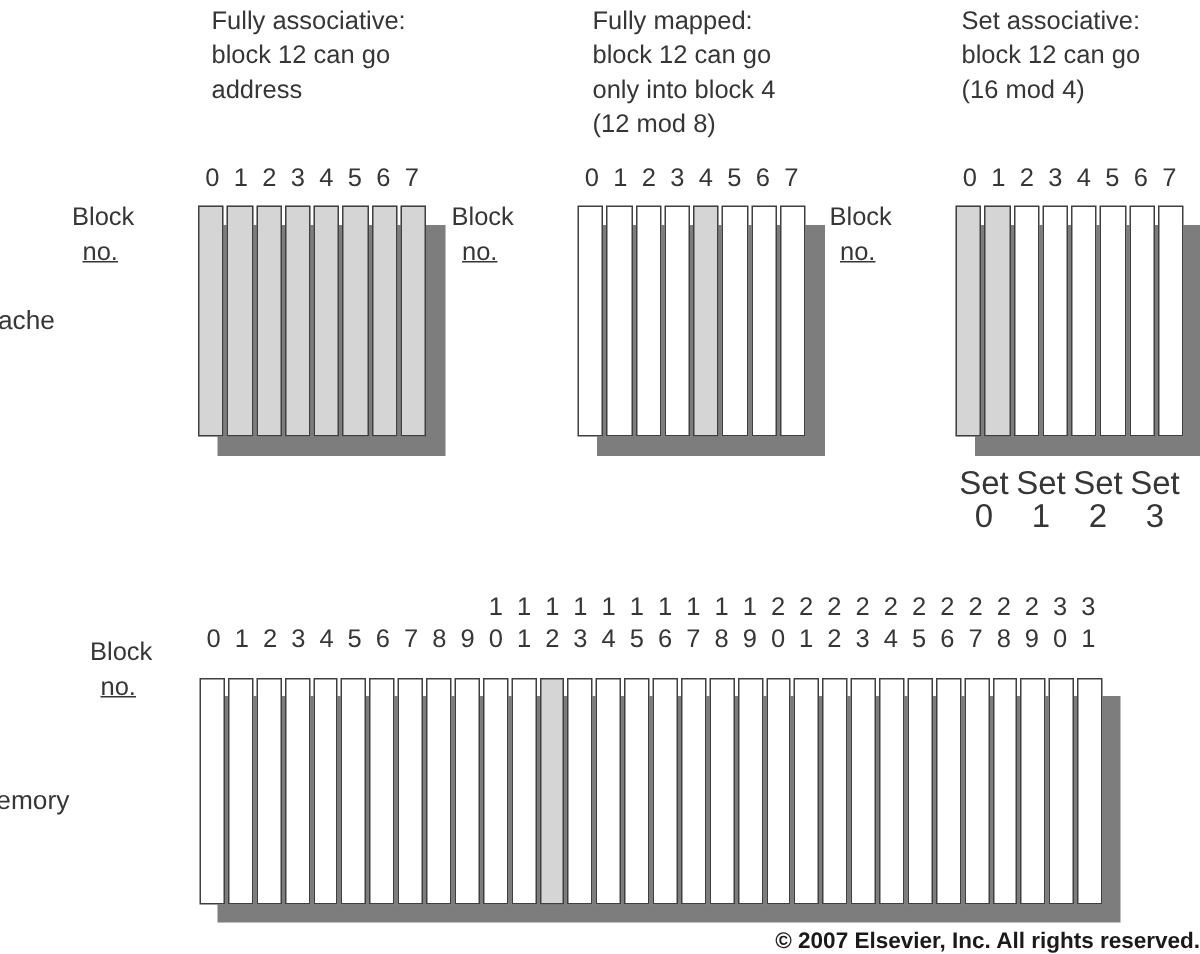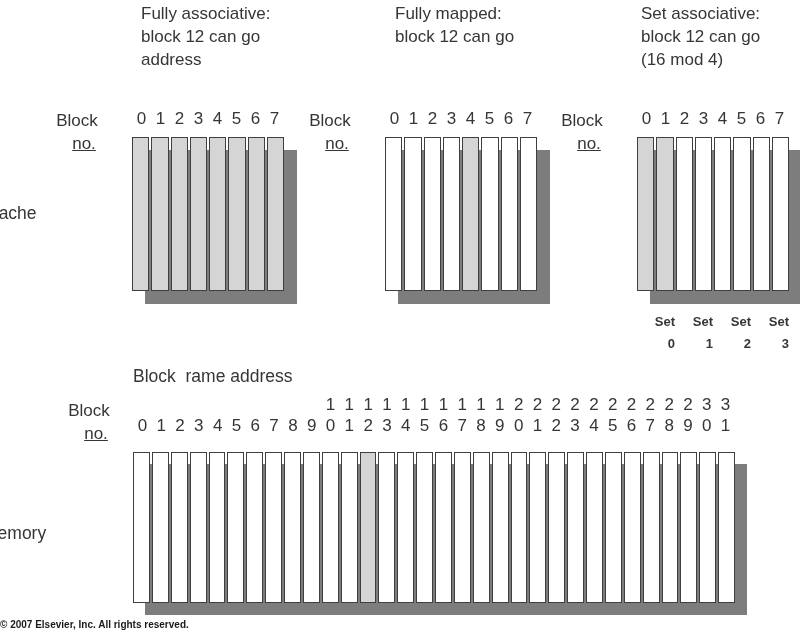--- a/index.html
+++ b/index.html
@@ -7,51 +7,50 @@
   body {
     width: 800px; height: 636px; overflow: hidden;
     font-family: "Liberation Sans", sans-serif;
     color: var(--text, #363636);
   }
   #stage { position: relative; width: 800px; height: 636px; overflow: hidden; background: #fff; }
   .abs { position: absolute; }
 
   .panel-title { font-size: 17px; line-height: 23px; }
 
-  .row-label { width: 58px; text-align: center; font-size: 17px; line-height: 23px; }
+  .row-label { width: 58px; text-align: left; font-size: 17px; line-height: 23px; margin-top: 24px; }
   .row-label .line2 { position: relative; left: 7px; text-decoration: underline; }
 
   .digits { display: flex; font-size: 17px; line-height: 25px; }
   .digits span { flex: 1; text-align: center; }
 
   .box { display: flex; gap: 2px; background: transparent; }
   .box .cell { flex: 1; border: 1.5px solid var(--border, #3f3f3f); background: #fff; }
   .box .cell.shaded { background: var(--shade, #d5d5d5); }
 
   .shadow { background: var(--shadow, #7d7d7d); }
 
-  .set-label { width: 38px; text-align: right; font-size: 13px; line-height: 22px; font-weight: bold; }
+  .set-label { width: 38px; text-align: center; font-size: 22px; line-height: 22px; }
 
   .mem-title { font-size: 17.5px; white-space: pre; }
 
   .mem-digits { display: flex; font-size: 17px; line-height: 21px; }
   .mem-digits .col { flex: 1; text-align: center; }
   .mem-digits .col div { height: 21px; }
 
   .side-label { font-size: 17.5px; }
 
-  .footer { width: 100%; text-align: left; font-size: 10px; font-weight: 600; color: #1a1a1a; }
+  .footer { width: 100%; text-align: right; font-size: 15px; font-weight: 600; color: #1a1a1a; }
 </style>
 </head>
 <body>
 
 <div id="stage">
   <div class="side-label abs" style="left:-14px; top:203px;">Cache</div>
   <div class="side-label abs" style="left:-17px; top:523px;">Memory</div>
-  <div class="mem-title abs" style="left:133px; top:366px;">Block  rame address</div>
   <div class="footer abs" style="top:619px; left:0;">© 2007 Elsevier, Inc. All rights reserved.</div>
 <div class="panel-title abs" style="left: 141px; top: 2px;">
       <div>Fully associative:</div>
       <div>block 12 can go</div>
       <div>address</div>
     </div>
     <div class="row-label abs" style="left: 48px; top: 109px;">
       <div>Block</div>
       <div class="line2">no.</div>
     </div>
@@ -72,20 +71,22 @@
       <div class="cell shaded"></div>
       <div class="cell shaded"></div>
       <div class="cell shaded"></div>
       <div class="cell shaded"></div>
       <div class="cell shaded"></div>
       <div class="cell shaded"></div>
     </div>
     <div class="panel-title abs" style="left: 395px; top: 2px;">
       <div>Fully mapped:</div>
       <div>block 12 can go</div>
+      <div>only into block 4</div>
+      <div>(12 mod 8)</div>
     </div>
     <div class="row-label abs" style="left: 301px; top: 109px;">
       <div>Block</div>
       <div class="line2">no.</div>
     </div>
     <div class="digits abs" style="left: 385px; top: 106px; width: 152px;">
       <span>0</span>
       <span>1</span>
       <span>2</span>
       <span>3</span>

